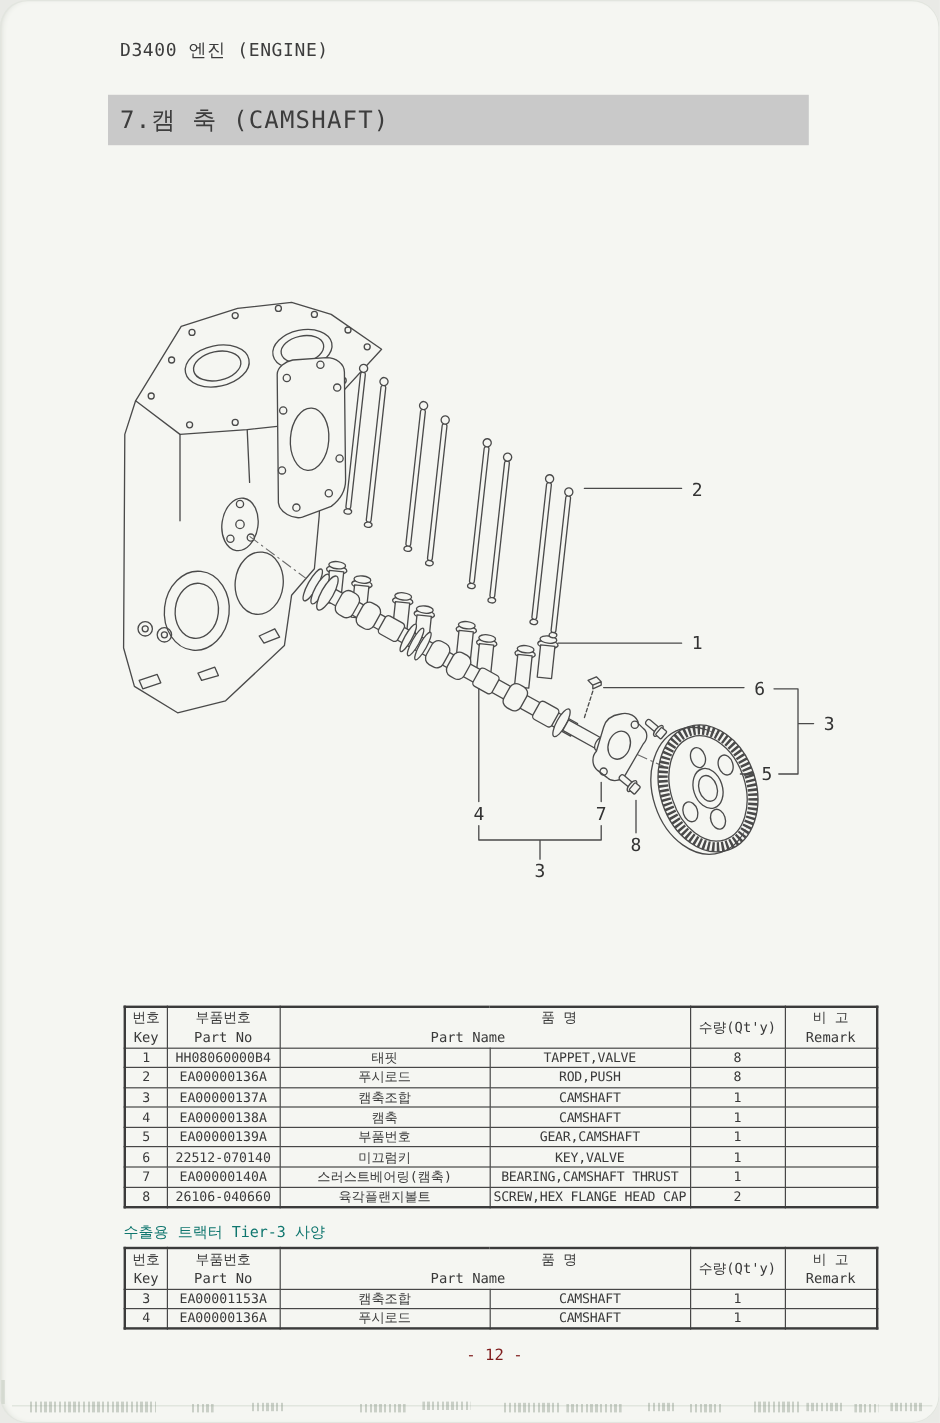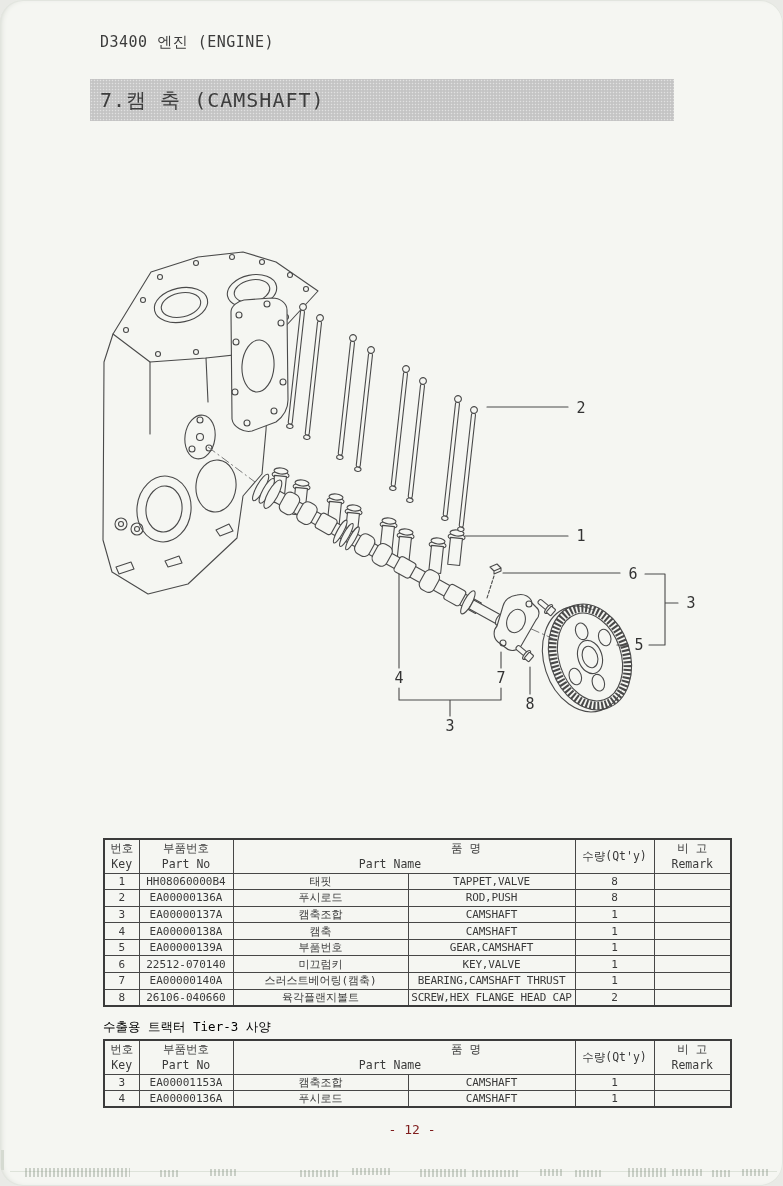--- a/index.html
+++ b/index.html
@@ -22,21 +22,21 @@
   table.parts{position:absolute;border-collapse:collapse;table-layout:fixed;background:transparent;}
   table.parts td{border:1px solid #474747;padding:0;text-align:center;vertical-align:middle;
                  white-space:nowrap;overflow:hidden;font-size:11px;color:#3a3a3a;}
   table.parts{border:2px solid #3b3b3b;}
   tr.hd{height:34px;padding-left:22px;}
   tr.rw{height:16.6px;}
   td .h2{display:block;line-height:16px;font-size:11.5px;}
   .shift-r{position:relative;left:62px;}
   .shift-l{position:relative;left:-14px;}
   td.en{font-size:10.5px;letter-spacing:-.2px;}
-  .tbl-caption{position:absolute;left:103px;top:1019px;font-size:12.5px;color:#000000;white-space:nowrap;}
+  .tbl-caption{position:absolute;left:103px;top:1019px;font-size:12.5px;color:#0f766e;white-space:nowrap;}
   .page-num{position:absolute;left:412px;top:1122px;transform:translateX(-50%);font-size:13px;color:#7f1d1d;}
   .noise{position:absolute;left:0;top:1164px;width:783px;height:20px;}
   .noise .hair{position:absolute;left:10px;right:6px;top:7px;height:1px;background:#dde2d9;}
   .noise span.sm{position:absolute;height:7px;filter:blur(.4px);
      background:repeating-linear-gradient(90deg, rgba(130,145,128,.38) 0 2px, transparent 2px 4px);}
   .edge-smudge{position:absolute;left:1px;top:1150px;width:3px;height:20px;background:#d5dad1;filter:blur(.5px);}
 </style>
 </head>
 <body>
 

